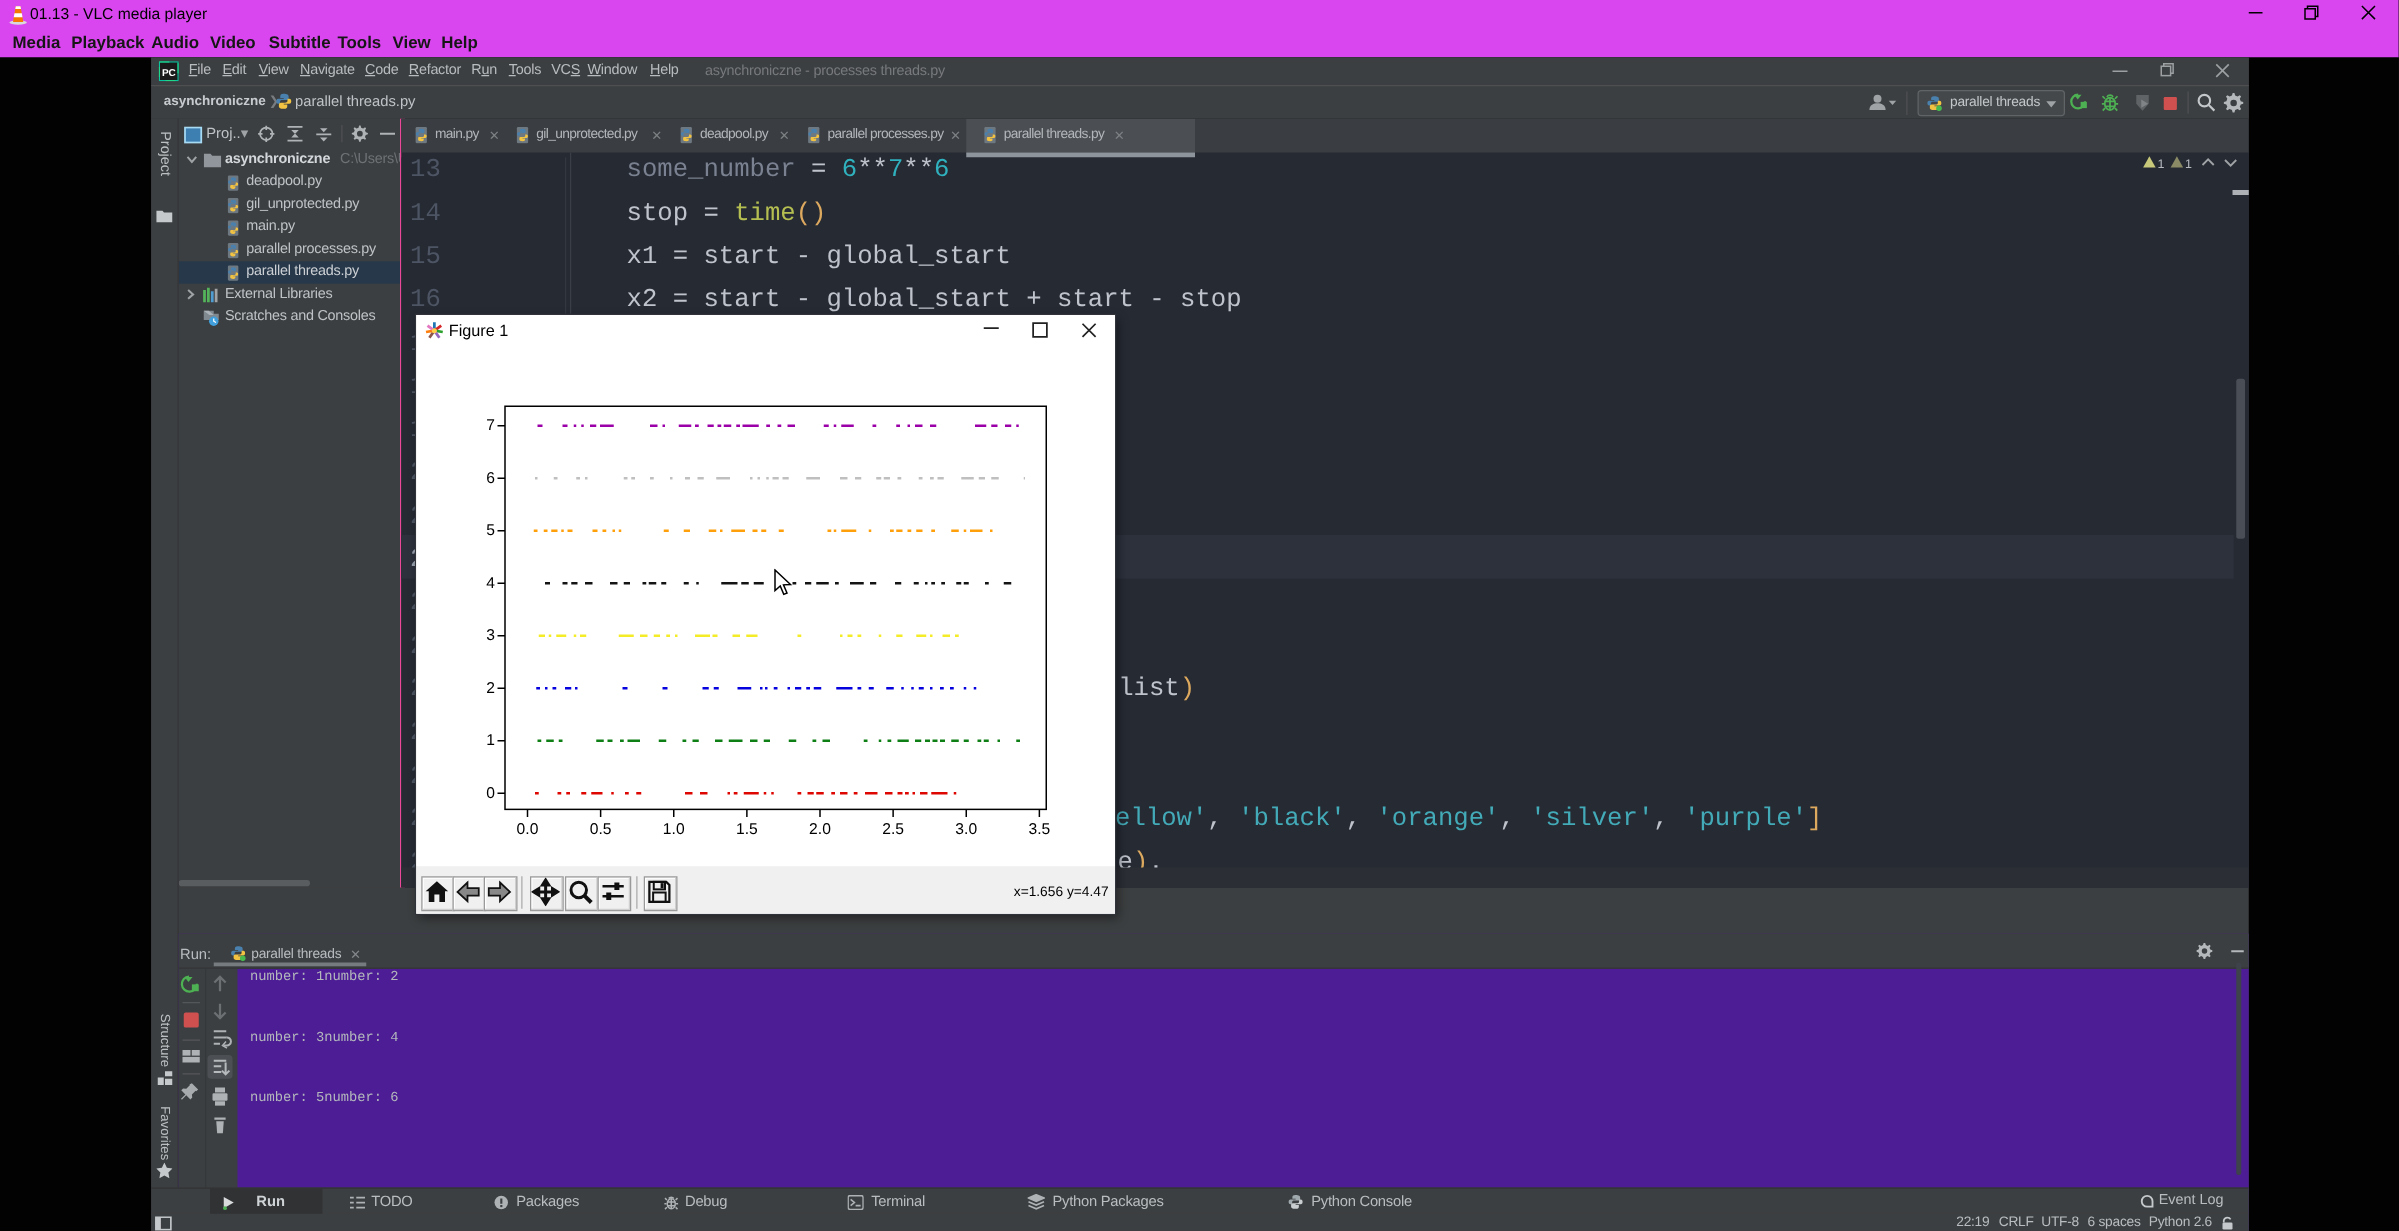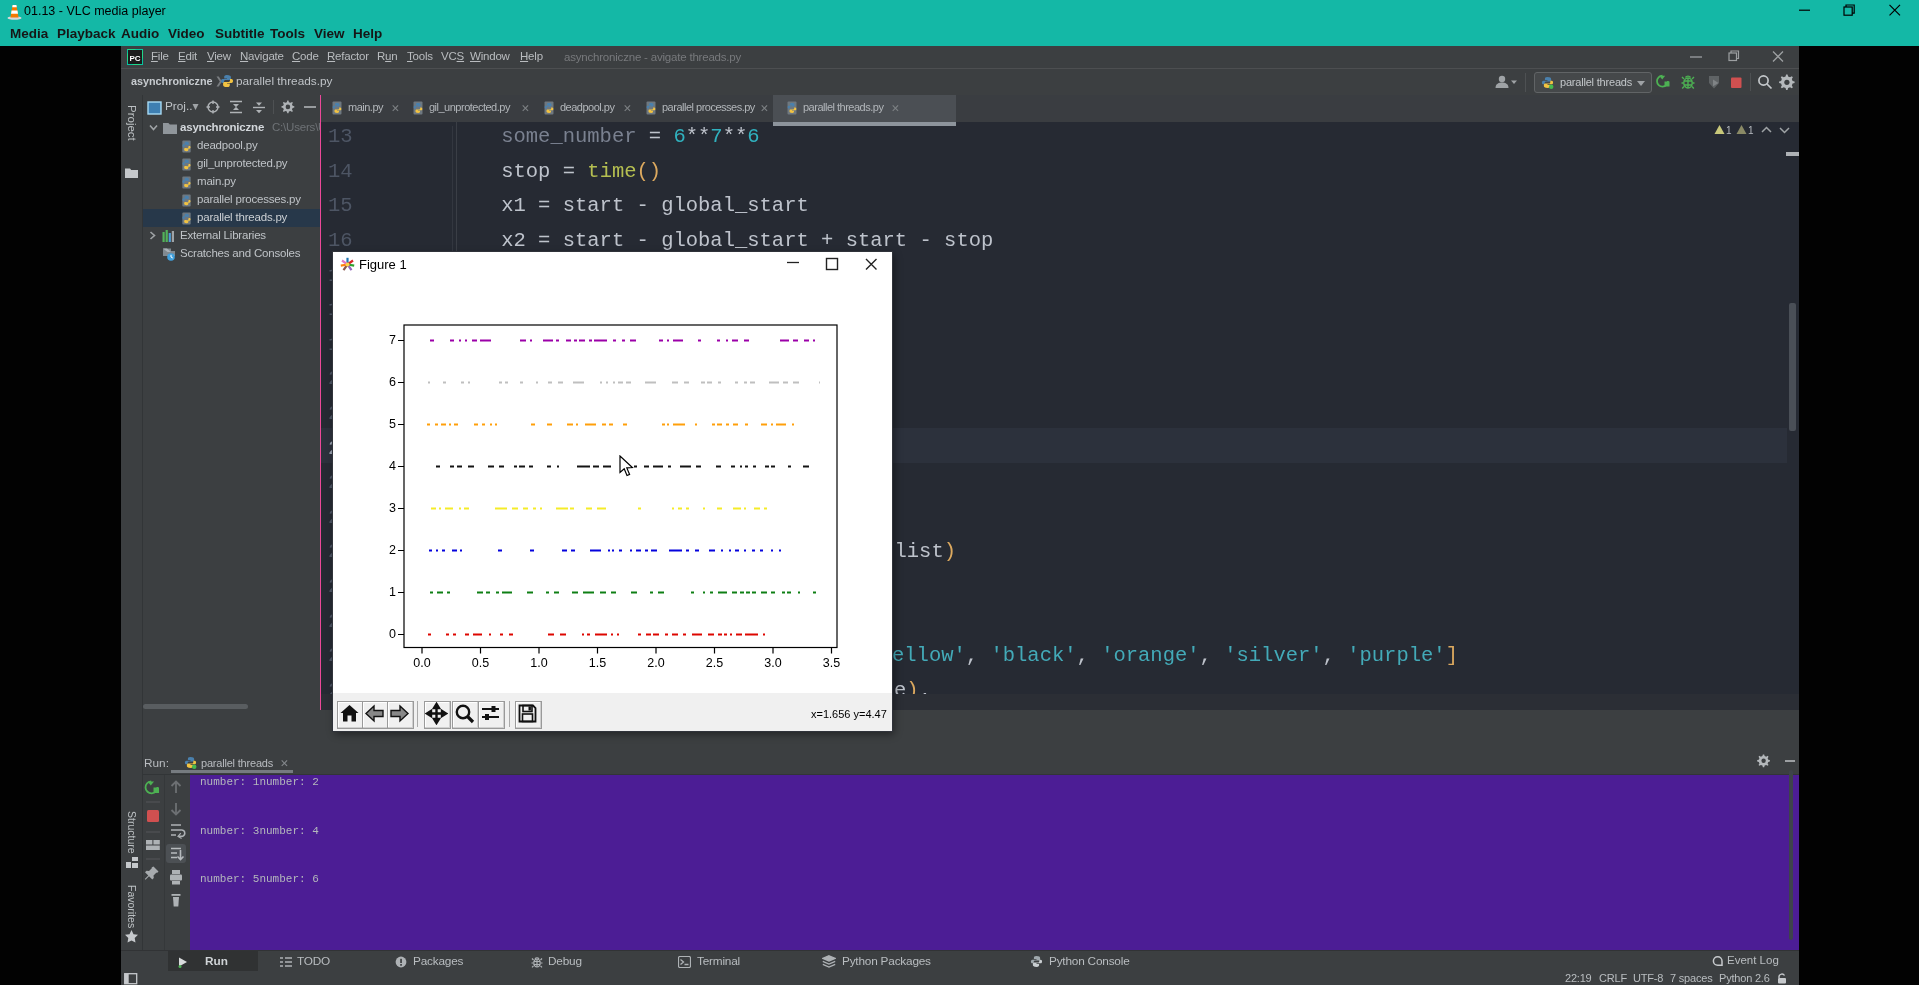--- a/index.html
+++ b/index.html
@@ -7,21 +7,21 @@
   .a{position:absolute;}
   .mono{font-family:"Liberation Mono",monospace;}
   .code{font-family:"Liberation Mono",monospace;font-size:20.5px;line-height:34.6px;white-space:pre;color:#bec3cc;letter-spacing:0px;}
   .cons{font-family:"Liberation Mono",monospace;font-size:11px;line-height:16px;color:#b4b8bc;white-space:pre;}
   .tabtxt{font-size:11px;letter-spacing:-0.5px;color:#b2b6ba;}
   svg{display:block;}
 </style>
 </head>
 <body>
 
-<div class="a" style="left:0;top:0;width:1919px;height:46px;background:#14b8a6;">
+<div class="a" style="left:0;top:0;width:1919px;height:46px;background:#d946ef;">
 
   <svg class="a" style="left:7px;top:4px;" width="15" height="16" viewBox="0 0 15 16">
     <ellipse cx="7.5" cy="14" rx="7" ry="1.8" fill="#d9d9d9"></ellipse>
     <path d="M5.6 1 L9.4 1 L11.6 13.5 L3.4 13.5 Z" fill="#f57900"></path>
     <path d="M4.55 6.5 L10.45 6.5 L11 9.8 L4.0 9.8 Z" fill="#ffffff"></path>
     <path d="M5.6 1 L9.4 1 L9.8 3.2 L5.2 3.2 Z" fill="#ffffff"></path>
   </svg>
   <div class="a" style="left:24px;top:4px;font-size:12.5px;color:#000;">01.13 - VLC media player</div>
 
   <svg class="a" style="left:1796px;top:0px;" width="110" height="20" viewBox="0 0 110 20">
@@ -60,21 +60,21 @@
     <span class="a" style="left:86px;top:0;"><u>V</u>iew</span>
     <span class="a" style="left:119px;top:0;"><u>N</u>avigate</span>
     <span class="a" style="left:171px;top:0;"><u>C</u>ode</span>
     <span class="a" style="left:206px;top:0;"><u>R</u>efactor</span>
     <span class="a" style="left:256px;top:0;">R<u>u</u>n</span>
     <span class="a" style="left:286px;top:0;"><u>T</u>ools</span>
     <span class="a" style="left:320px;top:0;">VC<u>S</u></span>
     <span class="a" style="left:349px;top:0;"><u>W</u>indow</span>
     <span class="a" style="left:399px;top:0;"><u>H</u>elp</span>
   </div>
-  <div class="a" style="left:443px;top:5px;font-size:11.5px;letter-spacing:-0.2px;color:#77797c;">asynchroniczne - avigate threads.py</div>
+  <div class="a" style="left:443px;top:5px;font-size:11.5px;letter-spacing:-0.2px;color:#77797c;">asynchroniczne - processes threads.py</div>
 
   <svg class="a" style="left:1565px;top:0px;" width="113" height="22" viewBox="0 0 113 22">
     <path d="M4 11 H16" stroke="#9da0a2" stroke-width="1.3"></path>
     <rect x="43" y="7" width="7.5" height="7.5" fill="none" stroke="#9da0a2" stroke-width="1.2"></rect>
     <path d="M45 7 V5 H52.5 V12.5 H50.5" fill="none" stroke="#9da0a2" stroke-width="1.2"></path>
     <path d="M87 5.5 L97 15.5 M97 5.5 L87 15.5" stroke="#9da0a2" stroke-width="1.3"></path>
   </svg>
 </div>
 
 <div class="a" style="left:121px;top:68px;width:1678px;height:26px;background:#3c3f41;border-top:1px solid #4d4f51;border-bottom:1px solid #313335;">
@@ -480,21 +480,21 @@
   <div class="a" style="left:928px;top:3px;font-size:11.8px;letter-spacing:-0.2px;color:#b9bdc0;">Python Console</div>
 </div>
 <div class="a" style="left:121px;top:971px;width:1678px;height:14px;background:#3c3f41;">
   <svg class="a" style="left:3px;top:2px;" width="14" height="12" viewBox="0 0 14 12">
       <rect x="0.7" y="0.7" width="12" height="10" fill="none" stroke="#c6c9cc" stroke-width="1.3"></rect>
       <rect x="0.7" y="0.7" width="4" height="10" fill="#c6c9cc"></rect>
     </svg>
     <div class="a" style="left:1444px;top:1px;font-size:11px;letter-spacing:-0.2px;color:#b9bdc0;">22:19</div>
   <div class="a" style="left:1478px;top:1px;font-size:11px;letter-spacing:-0.2px;color:#b9bdc0;">CRLF</div>
   <div class="a" style="left:1512px;top:1px;font-size:11px;letter-spacing:-0.2px;color:#b9bdc0;">UTF-8</div>
-  <div class="a" style="left:1549px;top:1px;font-size:11px;letter-spacing:-0.2px;color:#b9bdc0;">7 spaces</div>
+  <div class="a" style="left:1549px;top:1px;font-size:11px;letter-spacing:-0.2px;color:#b9bdc0;">6 spaces</div>
   <div class="a" style="left:1598px;top:1px;font-size:11px;letter-spacing:-0.2px;color:#b9bdc0;">Python 2.6</div>
   <svg class="a" style="left:1656px;top:2px;" width="10" height="11" viewBox="0 0 10 11">
       <path d="M2 5 V3.5 A3 3 0 0 1 7.5 2.5" fill="none" stroke="#c6c9cc" stroke-width="1.4"></path>
       <rect x="1" y="5" width="8" height="5.5" rx="1" fill="#c6c9cc"></rect>
     </svg>
 </div>
 
 <div class="a" style="left:1712px;top:954px;width:90px;height:14px;">
   <svg class="a" style="left:0;top:1px;" width="12" height="12" viewBox="0 0 12 12">
       <path d="M10 6 A4.3 4.3 0 1 0 5.7 10.3 L10 10.3 Z" fill="none" stroke="#c6c9cc" stroke-width="1.5"></path>

